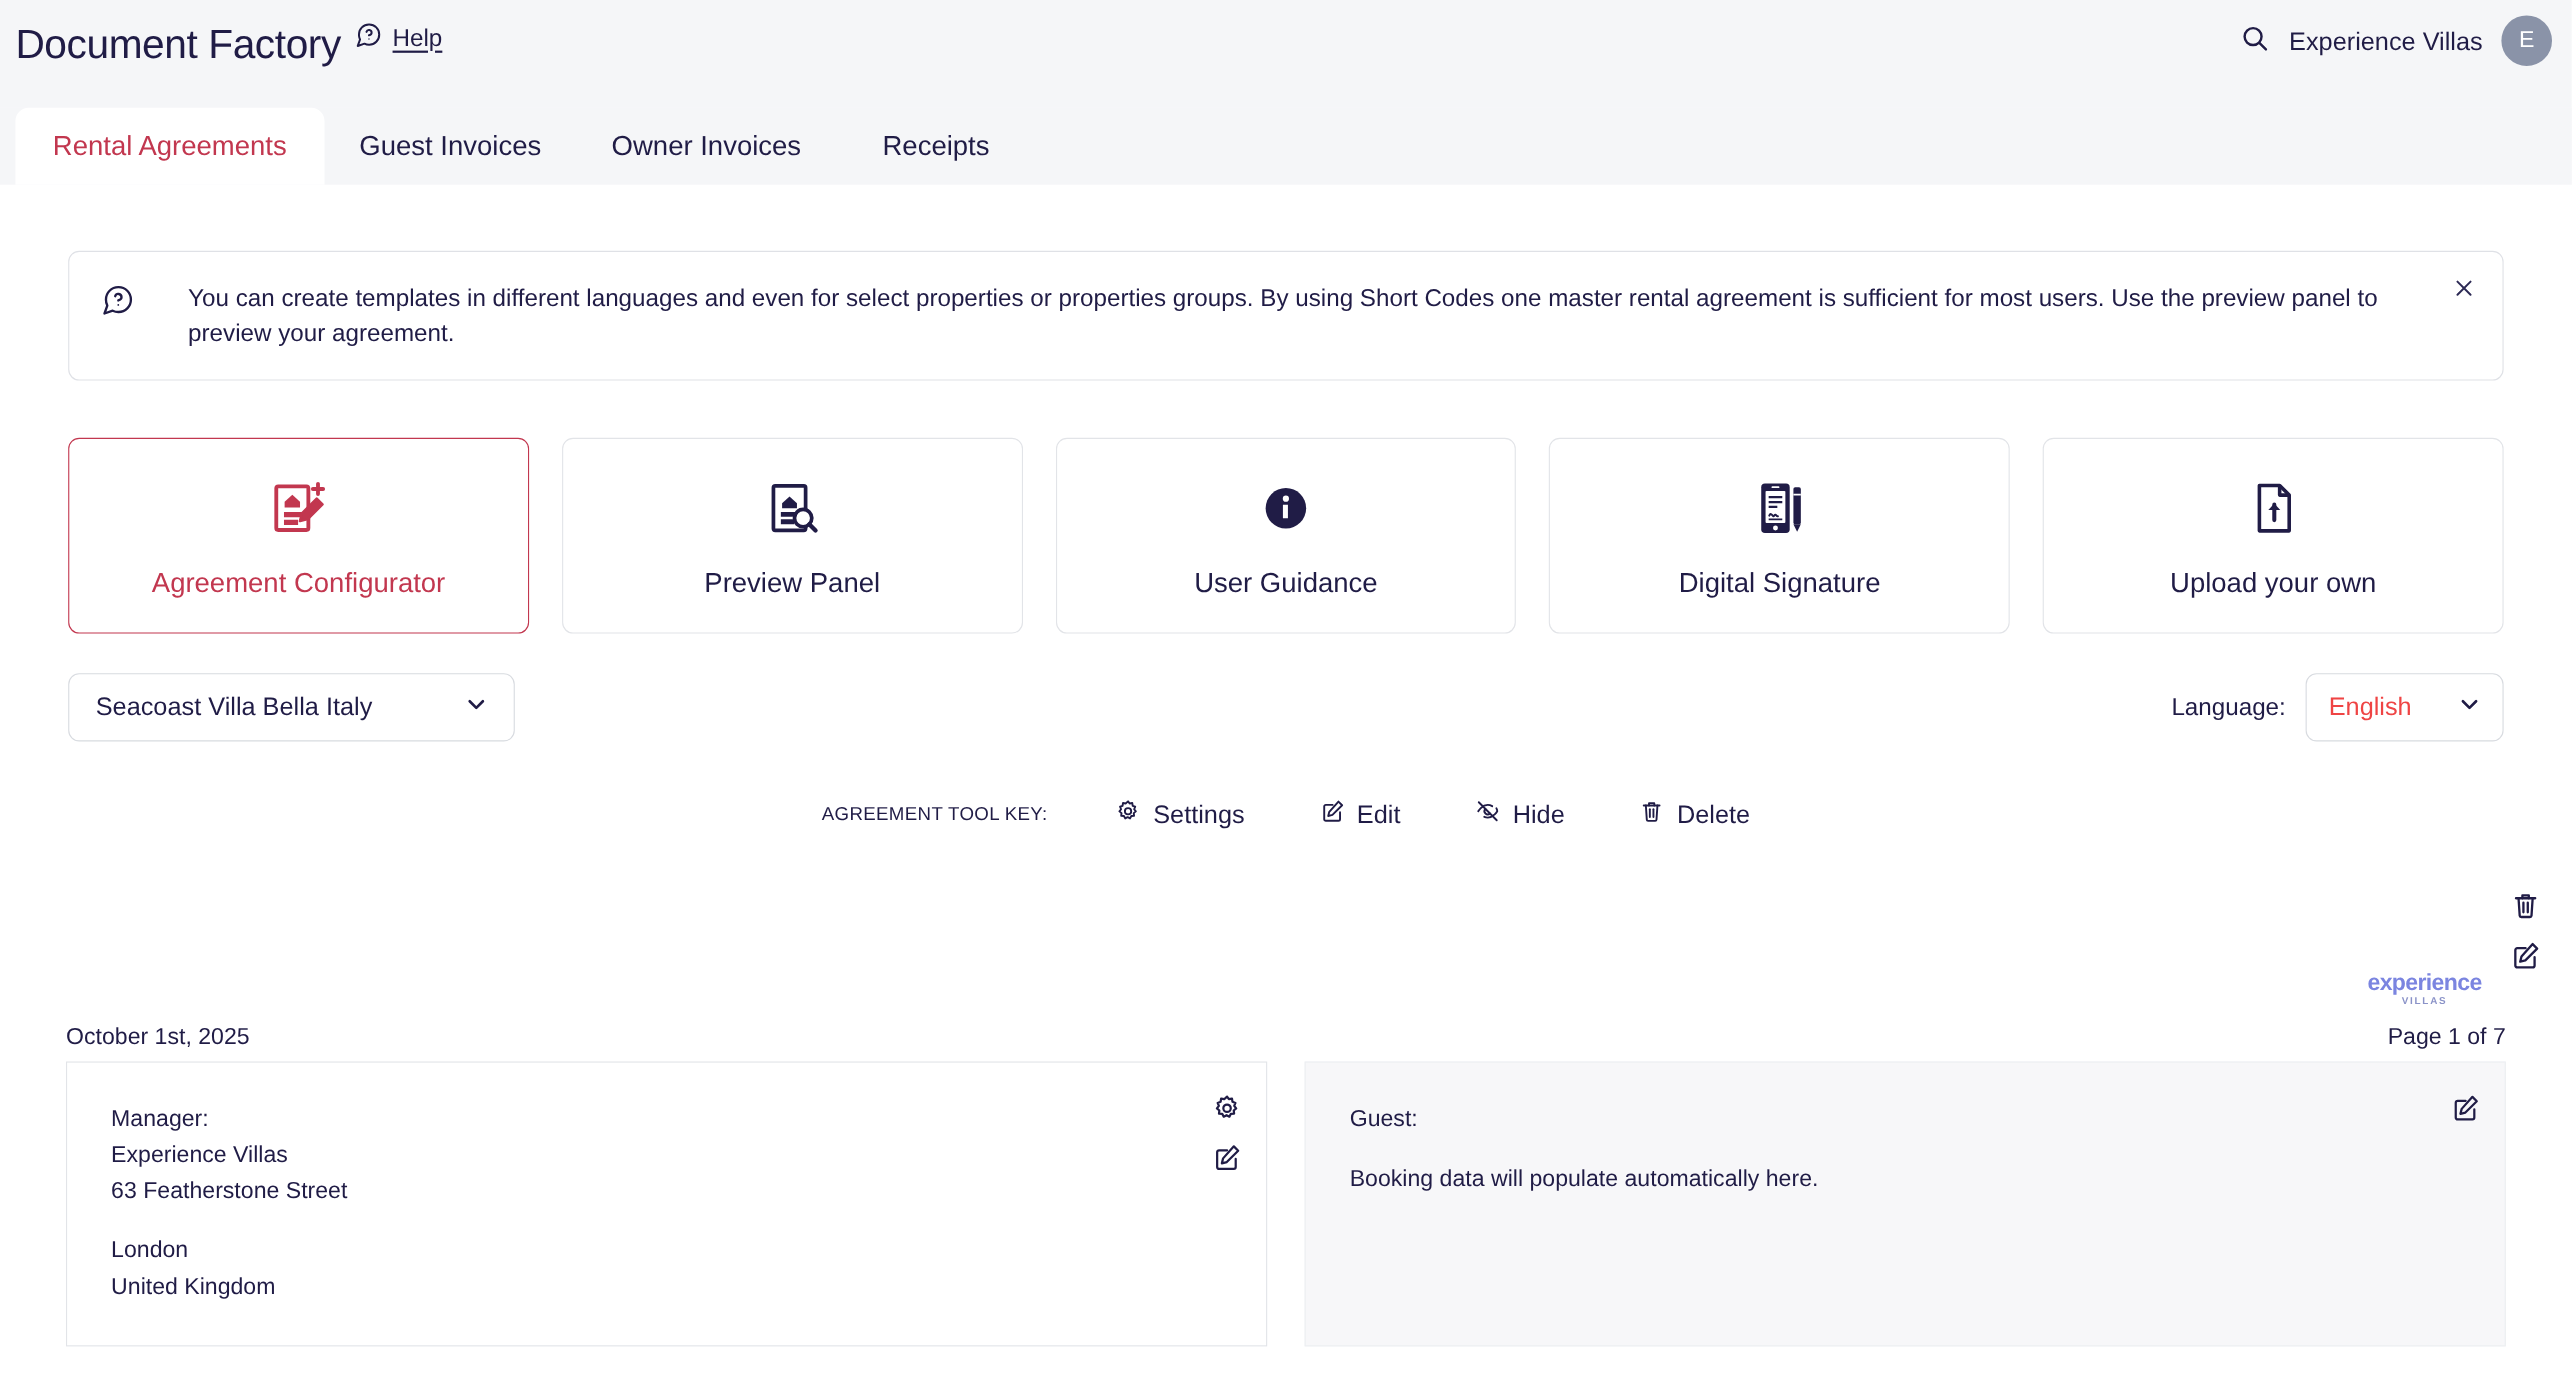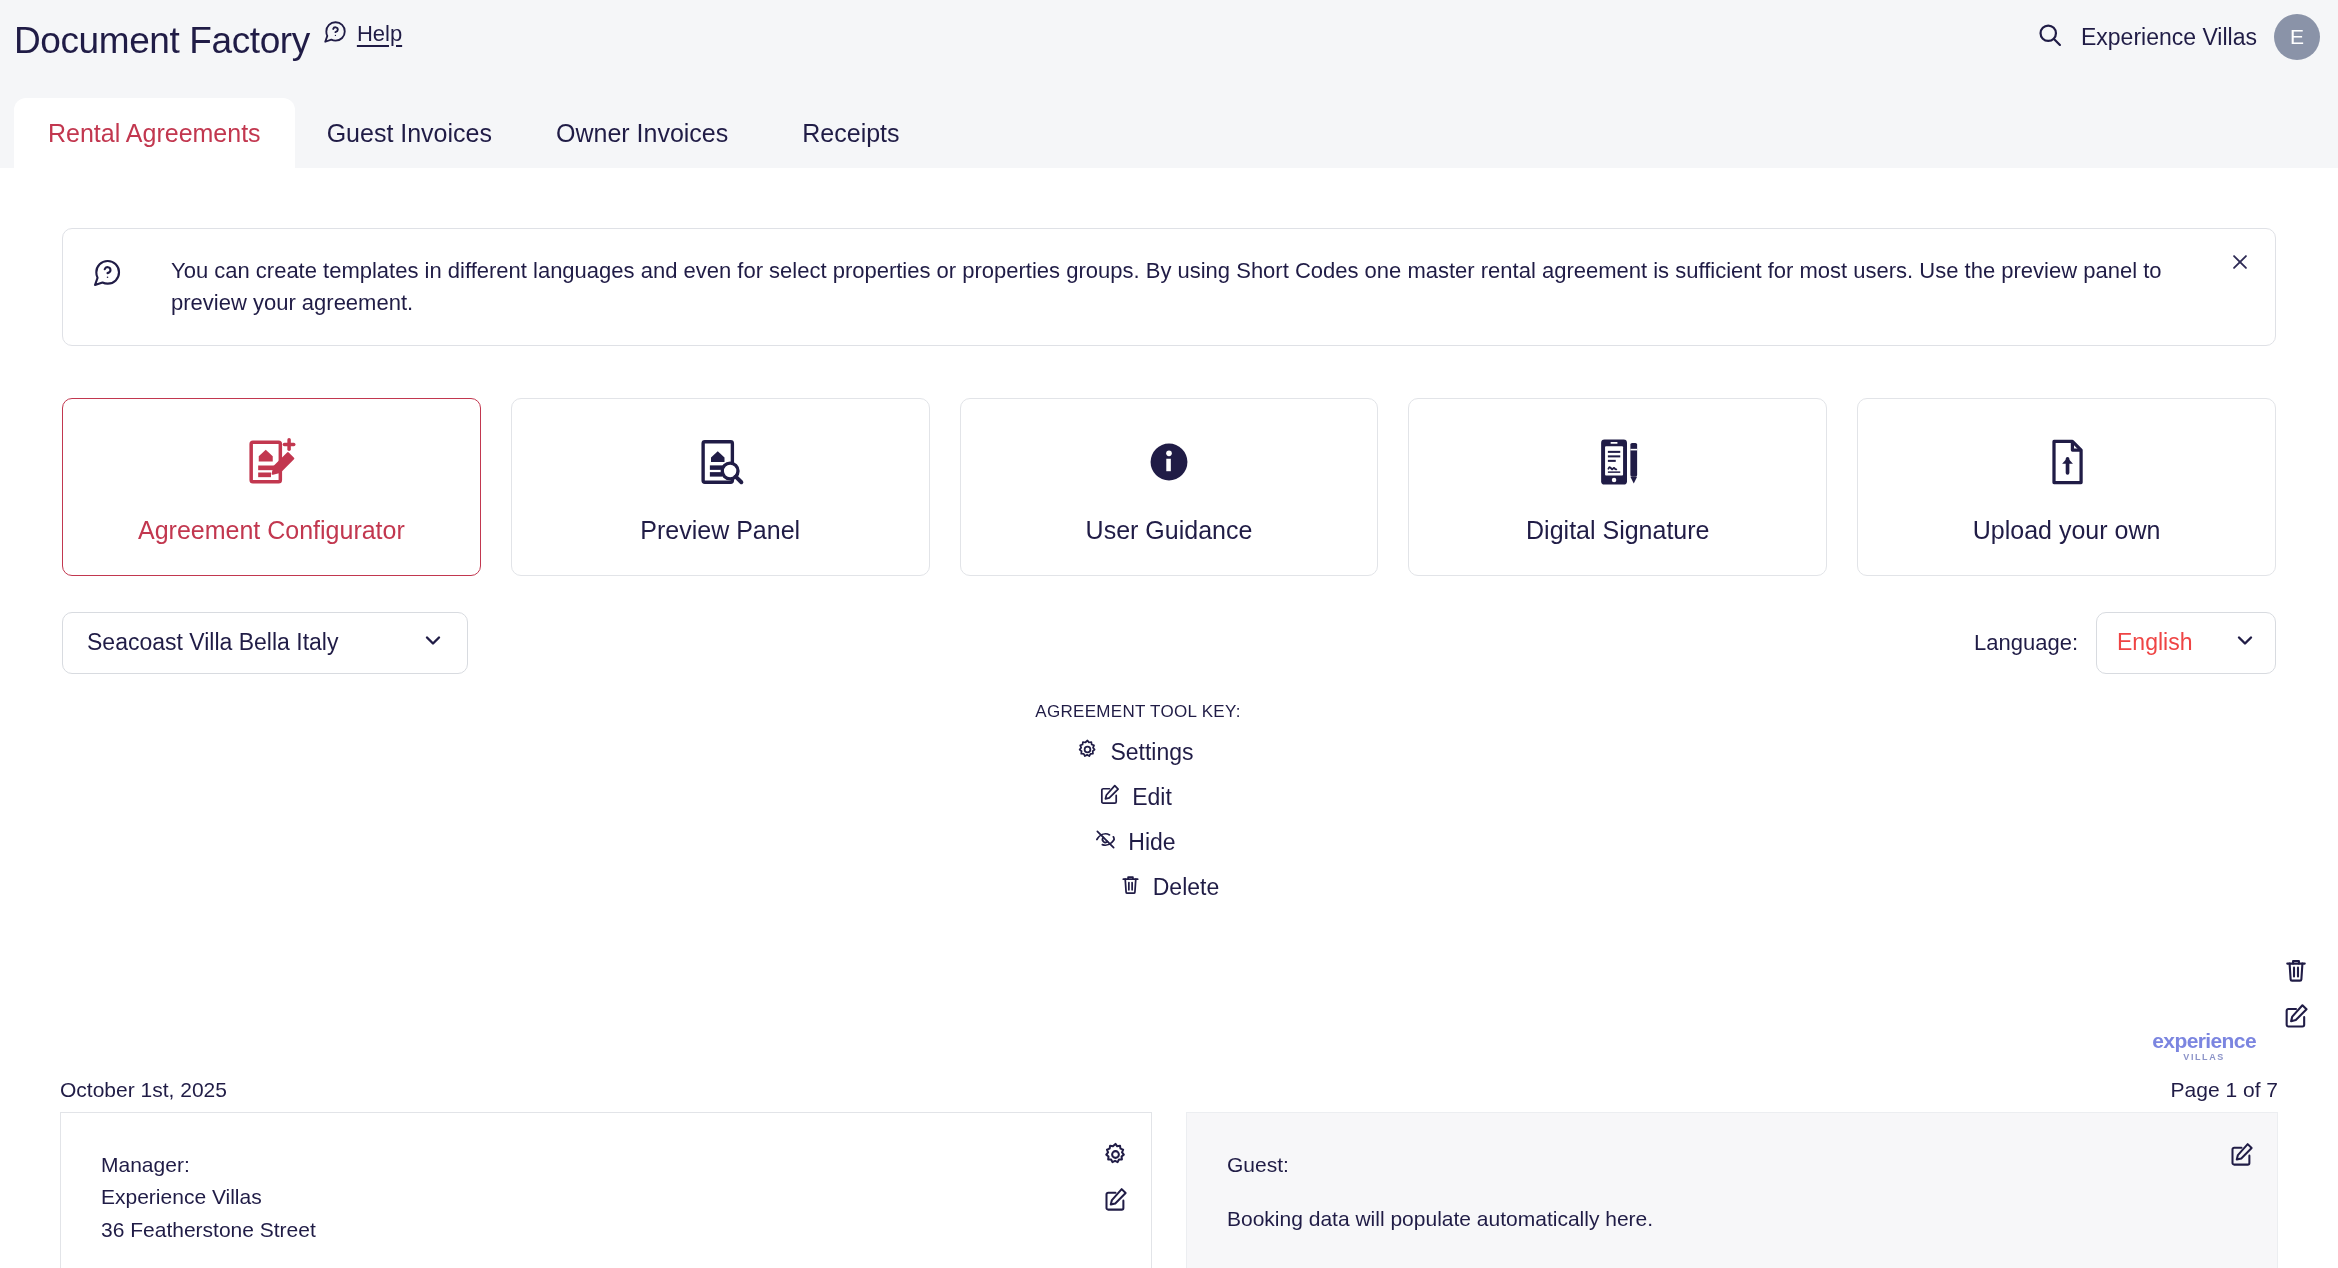--- a/index.html
+++ b/index.html
@@ -207,26 +207,25 @@
     justify-content: space-between;
     padding: 0 18px 0 20px;
     font-size: 23px;
     color: #ef4444;
     cursor: pointer;
     background: #fff;
   }
 
   
   .toolkey-row {
-    margin-top: 28px;
+    margin-top: 52px;
     display: flex;
     align-items: center;
     justify-content: center;
-    gap: 16px;
-    flex-direction: column;
+    gap: 0;
   }
   .toolkey-label {
     font-size: 17px;
     letter-spacing: 0.3px;
     color: #201c46;
     margin-right: 62px;
   }
   .toolkey-item {
     display: flex;
     align-items: center;
@@ -552,21 +551,21 @@
     <div class="doc-meta">
       <span>October 1st, 2025</span>
       <span>Page 1 of 7</span>
     </div>
 
     <div class="doc-panels">
 
       <div class="doc-panel panel-left">
         <span class="addr-line">Manager:</span>
         <span class="addr-line">Experience Villas</span>
-        <span class="addr-line">36 Featherstone Street</span>
+        <span class="addr-line">63 Featherstone Street</span>
         <div class="addr-gap"></div>
         <span class="addr-line">London</span>
         <span class="addr-line">United Kingdom</span>
 
         <div class="panel-tools">
           <span class="panel-tool-btn">
             <svg width="27" height="27" viewBox="0 0 24 24" fill="none" stroke="#201c46" stroke-width="1.8" stroke-linejoin="round">
               <path d="M12 2.6l1.5 2.1 2.5-.5.4 2.6 2.4.9-1 2.4 1.6 2-2 1.7.3 2.6-2.6.1-1.2 2.3-2.3-1.2-2.3 1.2-1.2-2.3-2.6-.1.3-2.6-2-1.7 1.6-2-1-2.4 2.4-.9.4-2.6 2.5.5z"></path>
               <circle cx="12" cy="12" r="3"></circle>
             </svg>

